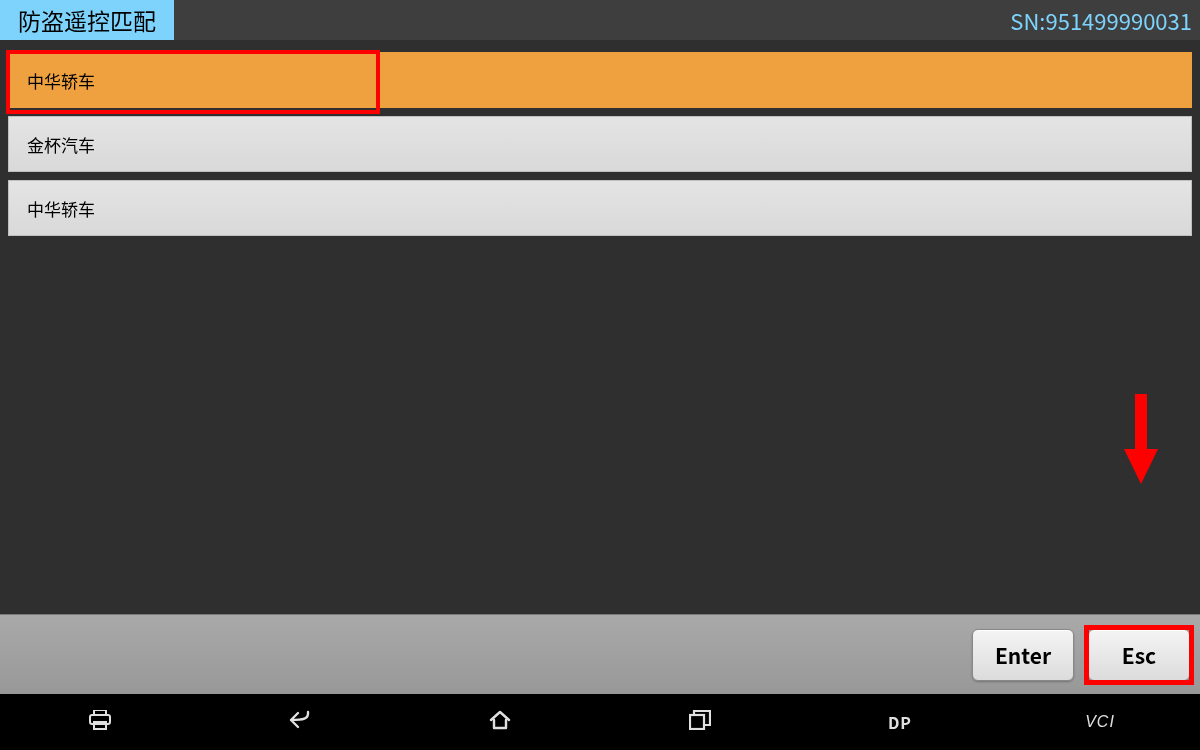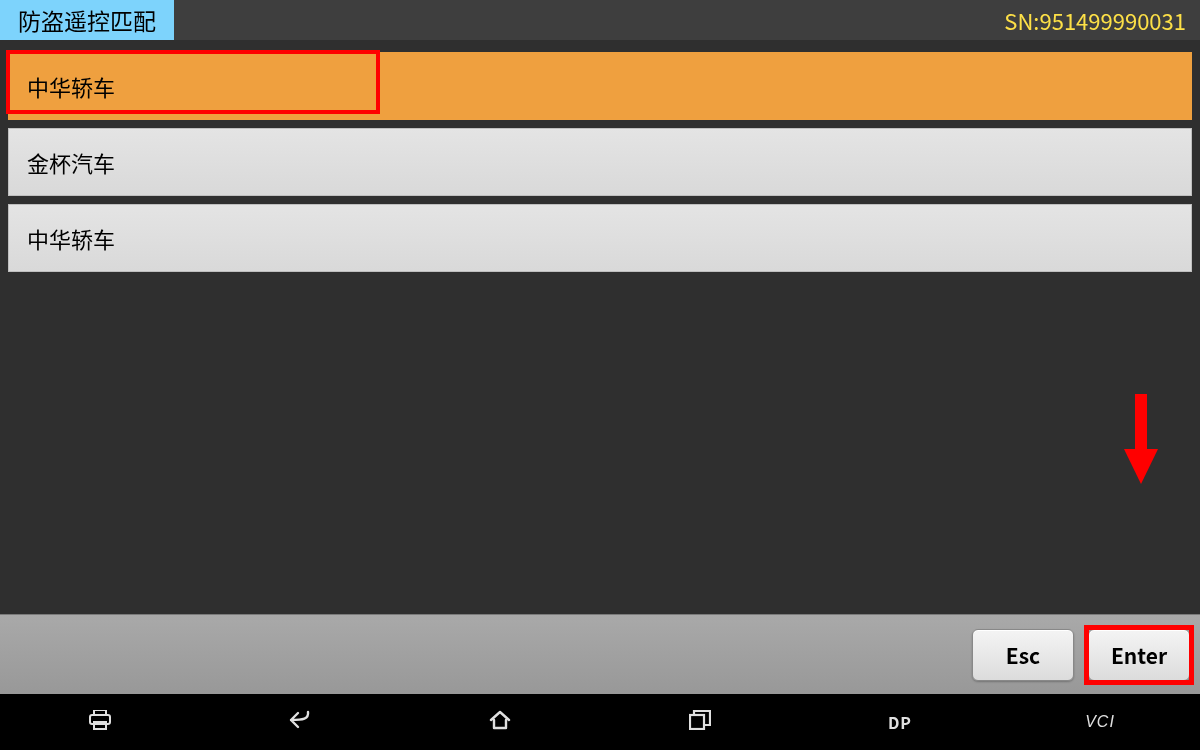--- a/index.html
+++ b/index.html
@@ -26,39 +26,39 @@
     font-size: 23px;
   }
   .header .brand {
     margin-left: 22px;
     color: #e6e6e6;
     font-size: 22px;
     letter-spacing: 0.5px;
   }
   .header .sn {
     position: absolute;
-    right: 14px;
-    color: #fde047;
+    right: 8px;
+    color: #7dd3fc;
     font-size: 22px;
   }
 
   
   .main {
     flex: 1 1 auto;
     background: #2f2f2f;
     padding: 12px 8px 0 8px;
     position: relative;
   }
   .list-item {
     width: 100%;
-    height: 68px;
+    height: 56px;
     background: linear-gradient(#e4e4e4,#d9d9d9);
     border: 1px solid #bfbfbf;
     color: #000;
-    font-size: 22px;
+    font-size: 17px;
     display: flex;
     align-items: center;
     padding-left: 18px;
     margin-bottom: 8px;
   }
   .list-item.selected {
     background: #efa03f;
     border-color: #efa03f;
     position: relative;
   }
@@ -162,24 +162,24 @@
   <div class="arrow-down">
     <svg viewBox="0 0 34 90" width="34" height="90">
       <rect x="11" y="0" width="12" height="58" fill="#ff0000"></rect>
       <polygon points="0,55 34,55 17,90" fill="#ff0000"></polygon>
     </svg>
   </div>
 </div>
 
 <div class="action-bar">
   <div class="btn">
+    <span>Enter</span>
+  </div>
+  <div class="btn">
     <span>Esc</span>
-  </div>
-  <div class="btn">
-    <span>Enter</span>
   </div>
   <div class="hl-enter"></div>
 </div>
 
 <div class="navbar">
   <div class="nav-item">
     <span>
       <svg width="24" height="20" viewBox="0 0 24 20">
         <rect x="6" y="0" width="12" height="5" fill="none" stroke="#e0e0e0" stroke-width="2"></rect>
         <rect x="2" y="5" width="20" height="9" rx="2" fill="none" stroke="#e0e0e0" stroke-width="2"></rect>

